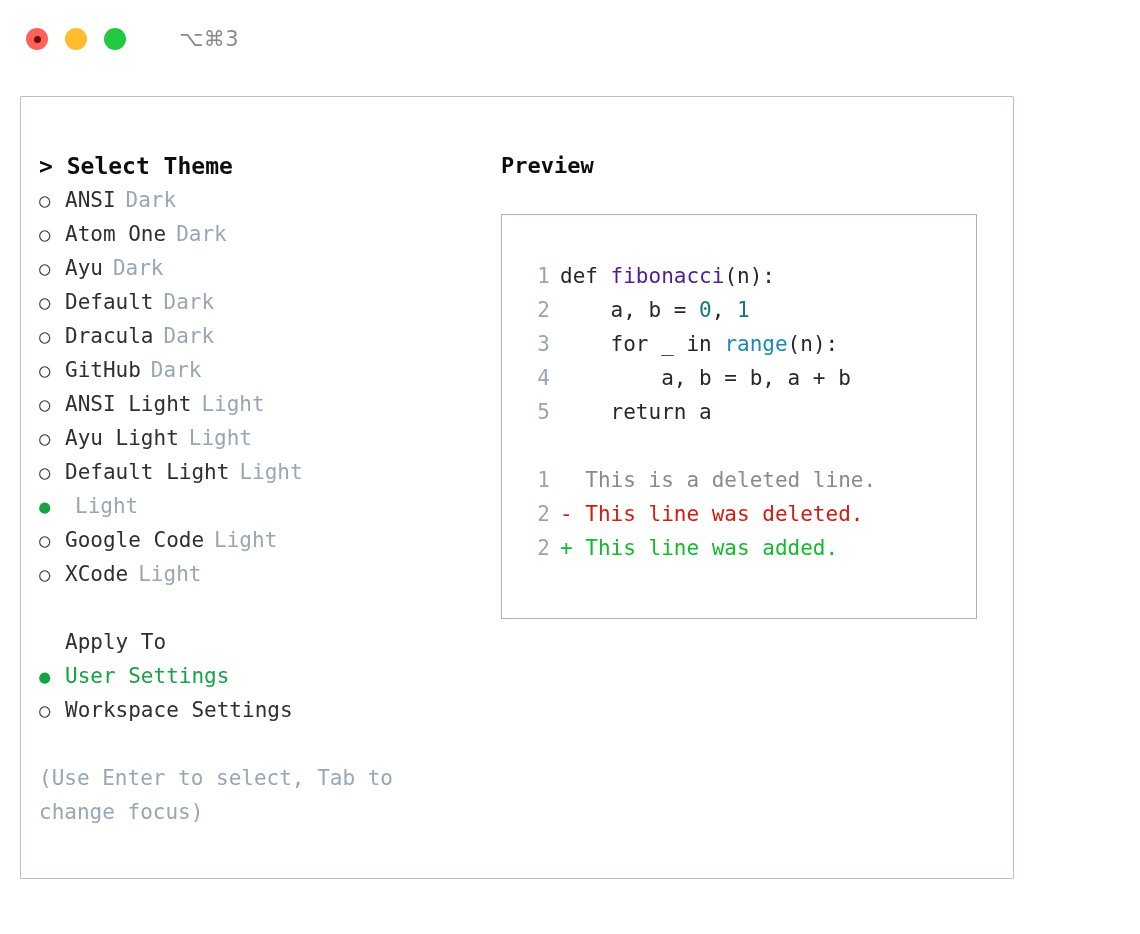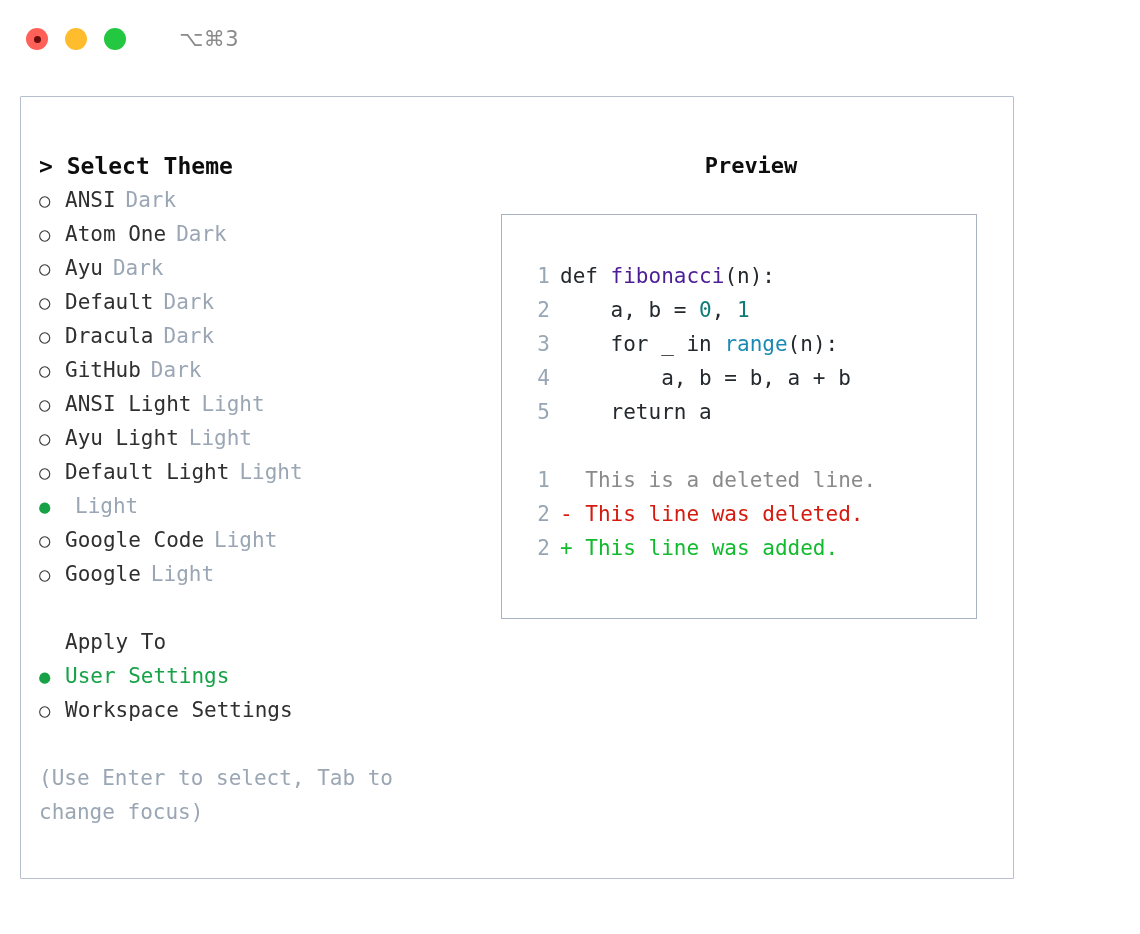--- a/index.html
+++ b/index.html
@@ -150,21 +150,20 @@
     left: 480px;
     top: 52px;
     width: 500px;
   }
   .preview-title {
     font-size: 22px;
     font-weight: bold;
     color: #0d0d0d;
     line-height: 34px;
     white-space: pre;
-    text-align: center;
   }
   .preview-box {
     margin-top: 31px;
     width: 476px;
     height: 405px;
     border: 1px solid #a8b3c1;
     box-sizing: border-box;
     padding: 44px 0 0 20px;
   }
   .code-line {
@@ -215,21 +214,21 @@
             <div class="opt"><span class="marker">○</span><span class="opt-label">Atom One</span><span class="opt-kind">Dark</span></div>
             <div class="opt"><span class="marker">○</span><span class="opt-label">Ayu</span><span class="opt-kind">Dark</span></div>
             <div class="opt"><span class="marker">○</span><span class="opt-label">Default</span><span class="opt-kind">Dark</span></div>
             <div class="opt"><span class="marker">○</span><span class="opt-label">Dracula</span><span class="opt-kind">Dark</span></div>
             <div class="opt"><span class="marker">○</span><span class="opt-label">GitHub</span><span class="opt-kind">Dark</span></div>
             <div class="opt"><span class="marker">○</span><span class="opt-label">ANSI Light</span><span class="opt-kind">Light</span></div>
             <div class="opt"><span class="marker">○</span><span class="opt-label">Ayu Light</span><span class="opt-kind">Light</span></div>
             <div class="opt"><span class="marker">○</span><span class="opt-label">Default Light</span><span class="opt-kind">Light</span></div>
             <div class="opt selected"><span class="marker">●</span><span class="opt-kind">Light</span></div>
             <div class="opt"><span class="marker">○</span><span class="opt-label">Google Code</span><span class="opt-kind">Light</span></div>
-            <div class="opt"><span class="marker">○</span><span class="opt-label">Google</span><span class="opt-kind">Light</span></div>
+            <div class="opt"><span class="marker">○</span><span class="opt-label">XCode</span><span class="opt-kind">Light</span></div>
           </div>
 
         <div class="spacer"></div>
 
         <div class="section-label">
           <span class="marker"></span>
           <span>Apply To</span>
         </div>
         <div id="apply-items">
             <div class="opt selected"><span class="marker">●</span><span class="opt-label">User Settings</span></div>

